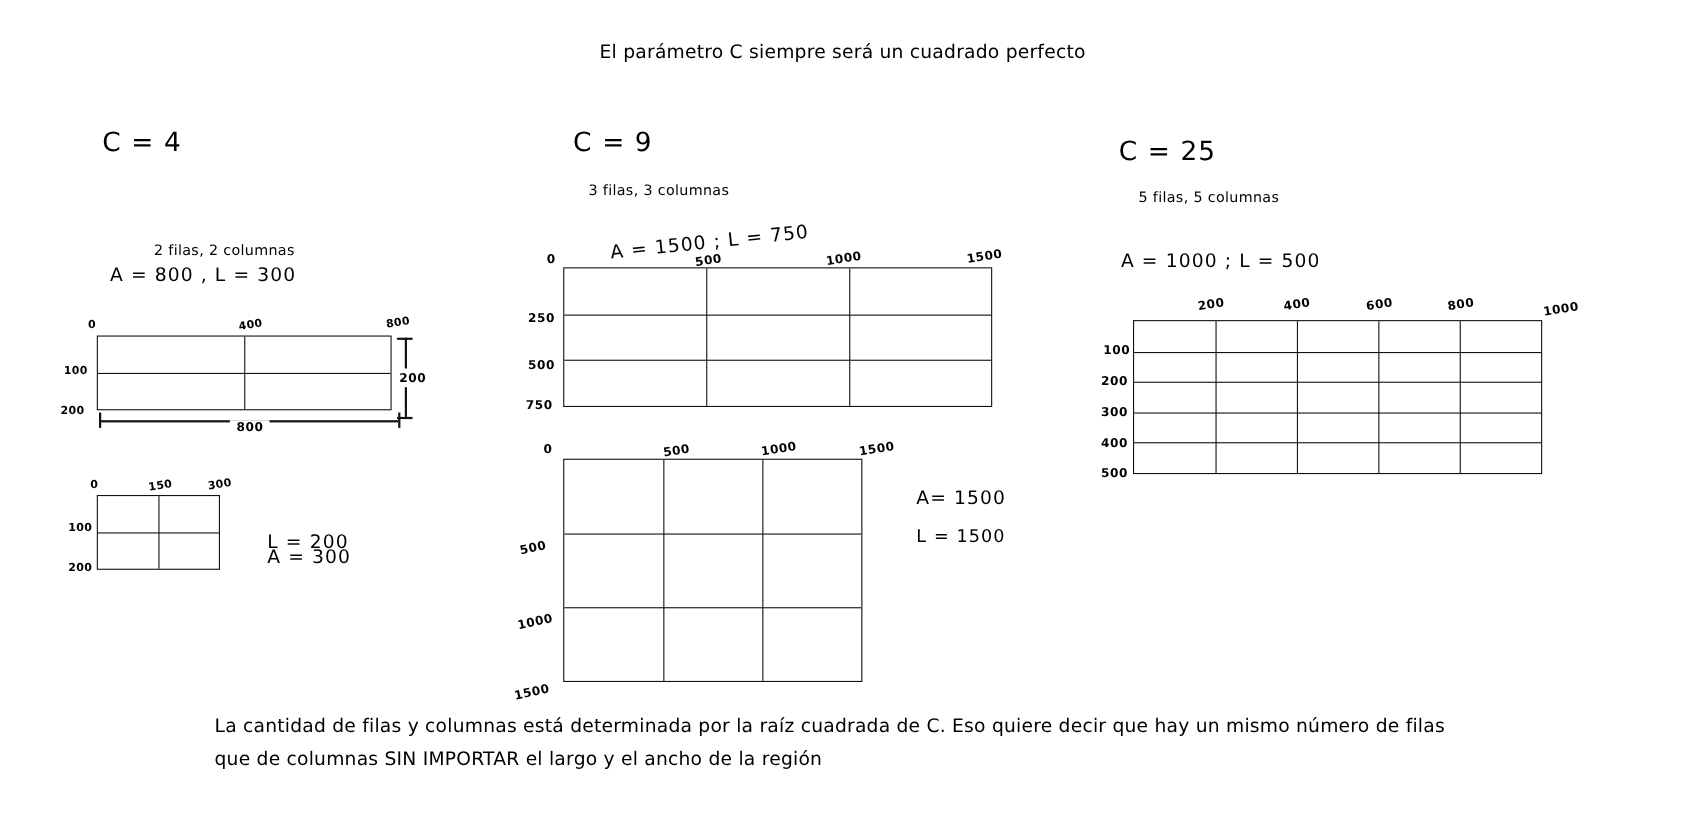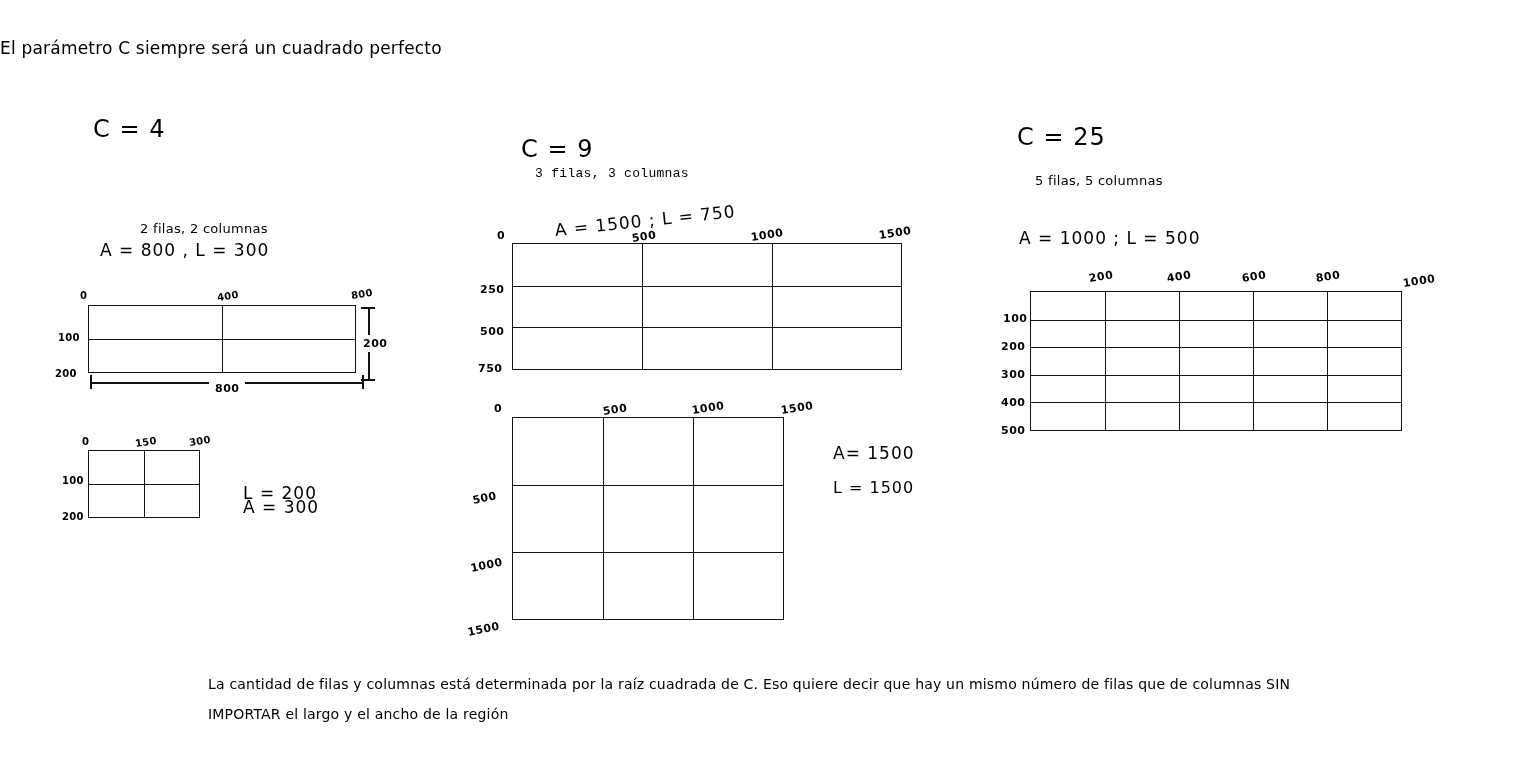--- a/index.html
+++ b/index.html
@@ -5,42 +5,42 @@
   html,body{margin:0;padding:0;}
   body{
     width:1532px;height:757px;background:#ffffff;
     font-family:"DejaVu Sans", sans-serif;
     color:#000;position:relative;overflow:hidden;
   }
   .abs{position:absolute;}
   .hand{font-family:"DejaVu Sans", sans-serif;}
 
   #title{
-    left:0;right:0;top:38px;
+    left:0;right:0;top:38px;text-align:center;
     font-size:17px;letter-spacing:.2px;
   }
 
   .case-title{font-size:24px;letter-spacing:1px;}
   .case-sub{font-size:13px;letter-spacing:.3px;}
   .formula{font-size:17px;letter-spacing:1px;}
   .formula-lg{font-size:16px;letter-spacing:1px;}
   .tick{font-size:11px;font-weight:bold;letter-spacing:.5px;}
   .tick-sm{font-size:10px;font-weight:bold;letter-spacing:.3px;}
 
   .grid{position:absolute;box-sizing:border-box;border:1.6px solid #111;}
   .grid .vline{position:absolute;top:0;bottom:0;width:0;border-left:1.6px solid #111;}
   .grid .hline{position:absolute;left:0;right:0;height:0;border-top:1.2px solid #111;}
 
   .rot-left{transform:rotate(-9deg);transform-origin:left bottom;}
   .rot-left2{transform:rotate(-12deg);transform-origin:left bottom;}
   .rot-r{transform:rotate(-6deg);transform-origin:left bottom;}
 
   #bottom-note{
-    left:208px;top:645px;width:1150px;
-    font-size:14px;line-height:30px;letter-spacing:.2px;margin-top:24px;
+    left:195px;top:645px;width:1150px;
+    font-size:17px;line-height:30px;letter-spacing:.2px;
   }
 
   .dim-v{position:absolute;border-left:2px solid #111;}
   .dim-h{position:absolute;border-top:2.2px solid #111;}
   .cap{position:absolute;border-top:2px solid #111;width:14px;}
   .capv{position:absolute;border-left:2px solid #111;height:14px;}
 </style>
 </head>
 <body>
 
@@ -78,22 +78,22 @@
 </div>
 <div class="abs hand tick-sm" style="left:82px;top:436px;">0</div>
 <div class="abs hand tick-sm rot-left" style="left:136px;top:438px;">150</div>
 <div class="abs hand tick-sm rot-left" style="left:190px;top:437px;">300</div>
 <div class="abs hand tick-sm" style="left:62px;top:475px;">100</div>
 <div class="abs hand tick-sm" style="left:62px;top:511px;">200</div>
 
 <div class="abs hand formula" style="left:243px;top:452px;margin-top:45px;">A = 300</div>
 <div class="abs hand formula" style="left:243px;top:483px;">L = 200</div>
 
-<div class="abs hand case-title" style="left:521px;top:115px;margin-top:20px;">C = 9</div>
-<div class="abs hand case-sub" style="left:535px;top:166px;font-family:Liberation Mono, monospace;">3 filas, 3 columnas</div>
+<div class="abs hand case-title" style="left:521px;top:115px;">C = 9</div>
+<div class="abs hand case-sub" style="left:535px;top:166px;">3 filas, 3 columnas</div>
 
 <div class="abs hand formula rot-r" style="left:556px;top:220px;">A = 1500 ;  L = 750</div>
 
 <div class="grid" style="left:512px;top:243px;width:390px;height:127px;">
   <div class="vline" style="left:33.33%;"></div>
   <div class="vline" style="left:66.66%;"></div>
   <div class="hline" style="top:33.33%;"></div>
   <div class="hline" style="top:66.66%;"></div>
 </div>
 <div class="abs hand tick" style="left:497px;top:229px;">0</div>

